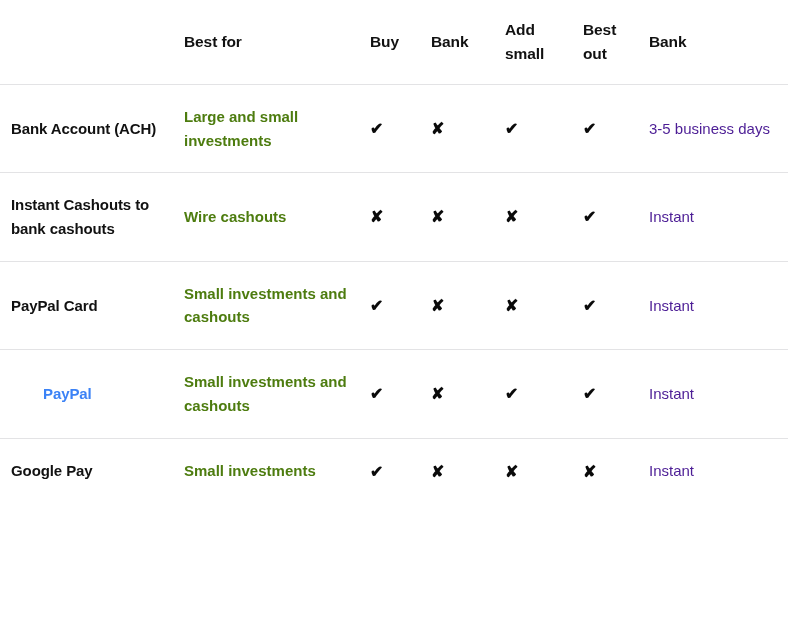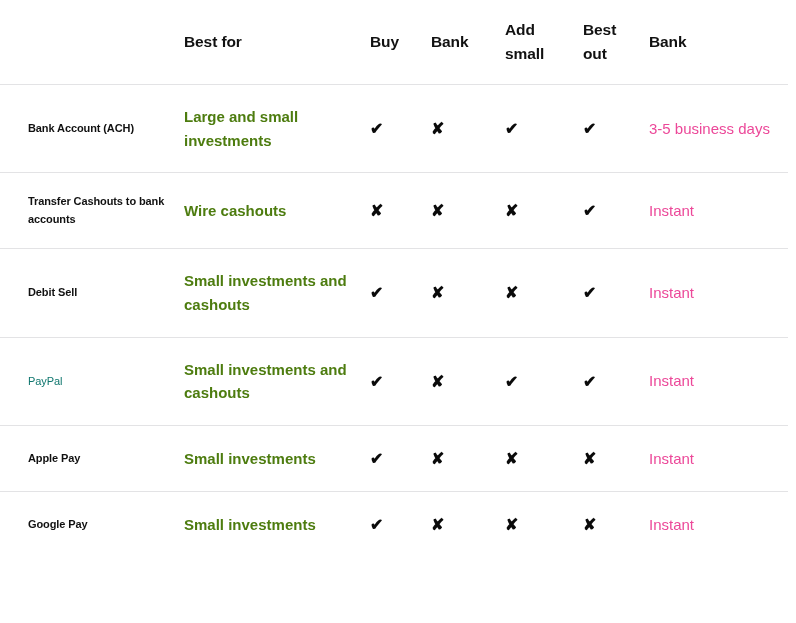--- a/index.html
+++ b/index.html
@@ -52,45 +52,46 @@
     border-bottom: 1px solid #e3e3e5;
     padding: 20px 12px 20px 0;
     vertical-align: middle;
     font-size: 15px;
     line-height: 1.58;
     color: #1c1c1e;
   }
   tbody tr:last-child td { border-bottom: none; }
 
   td.method {
-    padding-left: 28px;
+    padding-left: 11px;
     font-weight: 700;
-    font-size: 11px;
+    font-size: 15px;
     letter-spacing: -0.1px;
     color: #111111;
   }
   td.method a.method-link {
-    color: #0f766e;
-    font-weight: 400;
+    color: #3b82f6;
+    font-weight: 700;
     text-decoration: none;
+    margin-left: 32px;
   }
   td.bestfor {
     font-weight: 700;
     color: #4d7c0f;
   }
   td.mark {
     font-size: 16px;
     font-weight: 700;
     color: #0a0a0a;
     text-align: left;
     letter-spacing: 0;
   }
   td.speed {
     font-weight: 400;
-    color: #ec4899;
+    color: #4c1d95;
   }
 
   .mark-glyph { display: inline-block; line-height: 1; }
 </style>
 </head>
 <body>
 
 <table id="payment-methods-table">
   <colgroup>
     <col class="c-method">
@@ -116,56 +117,47 @@
       <tr>
         <td class="method">Bank Account (ACH)</td>
         <td class="bestfor">Large and small investments</td>
         <td class="mark"><span class="mark-glyph">✔</span></td>
         <td class="mark"><span class="mark-glyph">✘</span></td>
         <td class="mark"><span class="mark-glyph">✔</span></td>
         <td class="mark"><span class="mark-glyph">✔</span></td>
         <td class="speed">3-5 business days</td>
       </tr>
       <tr>
-        <td class="method">Transfer Cashouts to bank accounts</td>
+        <td class="method">Instant Cashouts to bank cashouts</td>
         <td class="bestfor">Wire cashouts</td>
         <td class="mark"><span class="mark-glyph">✘</span></td>
         <td class="mark"><span class="mark-glyph">✘</span></td>
         <td class="mark"><span class="mark-glyph">✘</span></td>
         <td class="mark"><span class="mark-glyph">✔</span></td>
         <td class="speed">Instant</td>
       </tr>
       <tr>
-        <td class="method">Debit Sell</td>
+        <td class="method">PayPal Card</td>
         <td class="bestfor">Small investments and cashouts</td>
         <td class="mark"><span class="mark-glyph">✔</span></td>
         <td class="mark"><span class="mark-glyph">✘</span></td>
         <td class="mark"><span class="mark-glyph">✘</span></td>
         <td class="mark"><span class="mark-glyph">✔</span></td>
         <td class="speed">Instant</td>
       </tr>
       <tr>
         <td class="method"><a class="method-link" href="#">PayPal</a></td>
         <td class="bestfor">Small investments and cashouts</td>
         <td class="mark"><span class="mark-glyph">✔</span></td>
         <td class="mark"><span class="mark-glyph">✘</span></td>
         <td class="mark"><span class="mark-glyph">✔</span></td>
         <td class="mark"><span class="mark-glyph">✔</span></td>
         <td class="speed">Instant</td>
       </tr>
       <tr>
-        <td class="method">Apple Pay</td>
-        <td class="bestfor">Small investments</td>
-        <td class="mark"><span class="mark-glyph">✔</span></td>
-        <td class="mark"><span class="mark-glyph">✘</span></td>
-        <td class="mark"><span class="mark-glyph">✘</span></td>
-        <td class="mark"><span class="mark-glyph">✘</span></td>
-        <td class="speed">Instant</td>
-      </tr>
-      <tr>
         <td class="method">Google Pay</td>
         <td class="bestfor">Small investments</td>
         <td class="mark"><span class="mark-glyph">✔</span></td>
         <td class="mark"><span class="mark-glyph">✘</span></td>
         <td class="mark"><span class="mark-glyph">✘</span></td>
         <td class="mark"><span class="mark-glyph">✘</span></td>
         <td class="speed">Instant</td>
       </tr>
     </tbody>
 </table>

